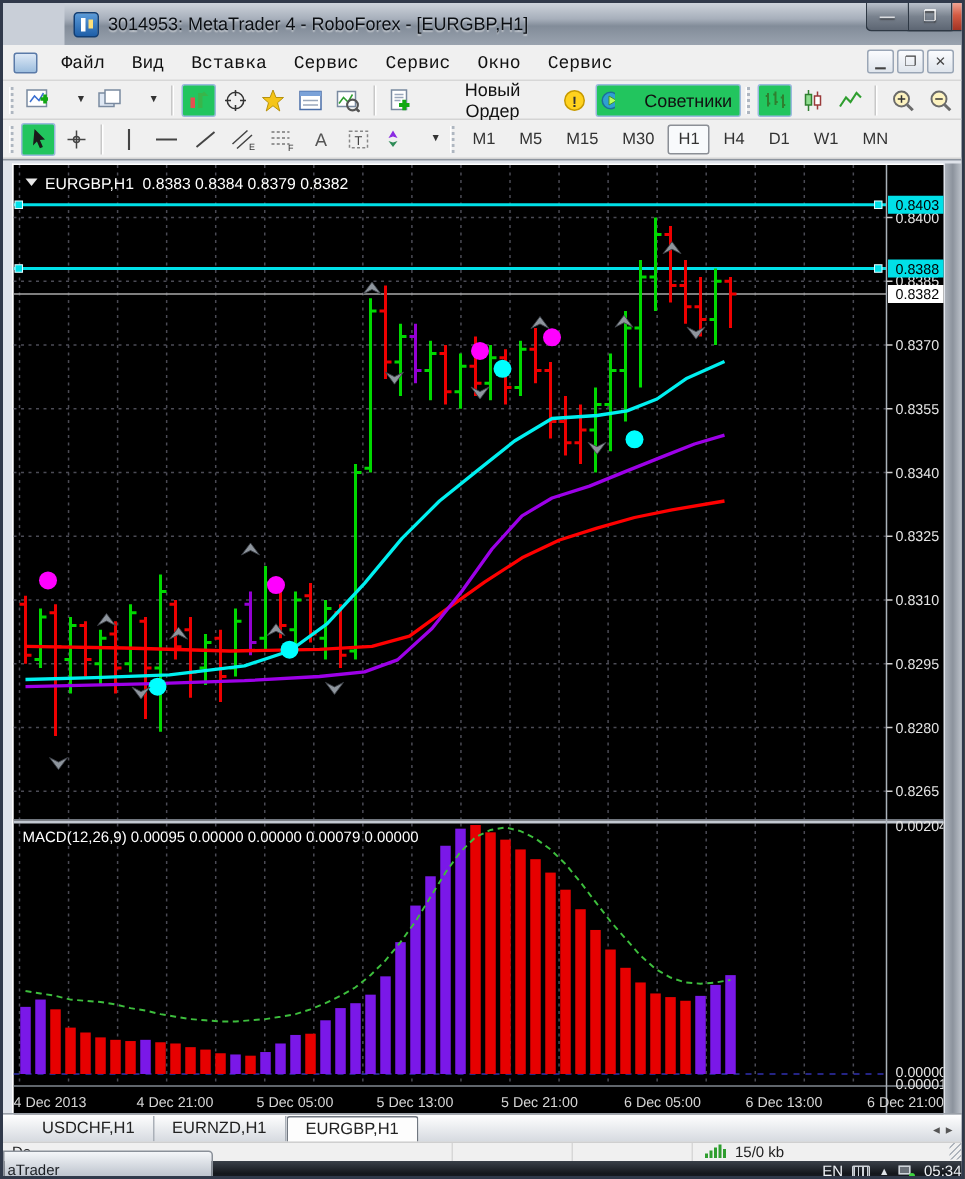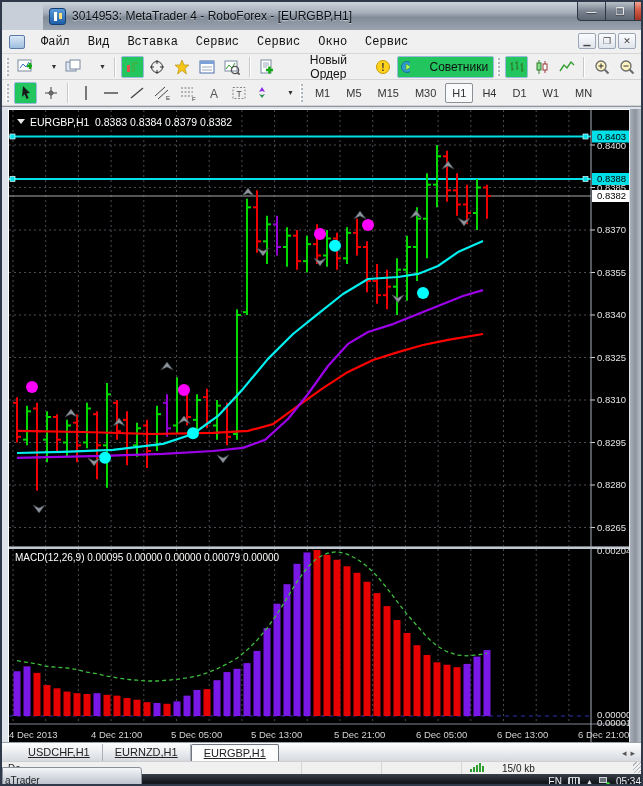--- a/index.html
+++ b/index.html
@@ -48,29 +48,29 @@
   .tfbtn.on{background:#f8fafc;border:1px solid #8b8f96;border-radius:2px;}
   
   .chartwrap{position:absolute;top:104px;left:0;width:643px;height:636px;background:#dfe3ea;
     border-top:1px solid #8e959f;}
   .chartsvg{position:absolute;top:2px;left:6px;border-left:1px solid #fff;border-top:1px solid #fff;}
   .rightstrip{position:absolute;top:2px;left:628px;width:13px;height:634px;
     background:linear-gradient(90deg,#aab0b9,#8c939d 40%,#b7bdc5 80%,#767d88);}
   
   .tabsrow{position:absolute;top:740px;left:0;width:643px;height:19px;
     background:linear-gradient(180deg,#ffffff,#d6dae0);border-top:1px solid #9aa0a8;display:flex;align-items:flex-end;padding-left:14px;}
-  .tab{font-size:11px;color:#222;padding:2px 12px 3px 12px;border-right:1px solid #aab0b8;text-decoration:underline;}
+  .tab{font-size:11px;color:#222;padding:2px 12px 3px 12px;border-right:1px solid #aab0b8;}
   .tab.active{background:#fdfdfd;border:1px solid #707780;border-bottom:none;border-radius:2px 2px 0 0;position:relative;top:1px;}
   .tabscroll{position:absolute;right:6px;top:5px;font-size:9px;color:#555;letter-spacing:4px;}
   
   .statusbar{position:absolute;top:759px;left:0;width:643px;height:13px;background:#f0f0f0;
     border-top:1px solid #cfcfcf;font-size:10px;color:#222;display:flex;align-items:center;}
   .stleft{padding-left:6px;width:300px;border-right:1px solid #d7d7d7;height:100%;display:flex;align-items:center;}
   .stmid{width:80px;height:100%;border-right:1px solid #d7d7d7;}
-  .sttraffic{display:flex;align-items:flex-start;gap:18px;padding-left:8px;}
+  .sttraffic{display:flex;align-items:flex-start;gap:6px;padding-left:8px;}
   .bars{display:inline-flex;align-items:flex-end;gap:1px;height:9px;}
   .bars i{display:block;width:2px;background:#2f9e2f;}
   .grip{position:absolute;right:1px;bottom:1px;width:11px;height:11px;
     background:repeating-linear-gradient(135deg,transparent 0 2px,#aeb4bc 2px 3px);}
   
   .taskbar{position:absolute;top:772px;left:0;width:643px;height:14px;
     background:linear-gradient(180deg,#3a4049 0%,#14171c 60%,#1d2127 100%);display:flex;align-items:center;}
   .taskbtn{width:140px;height:26px;margin-top:-2px;border-radius:0 3px 3px 0;border:1px solid #8a9099;
     background:linear-gradient(180deg,#f4f6f9,#c3c9d2 60%,#aab1bb);font-size:10px;color:#1a1d22;
     display:flex;align-items:center;padding-left:2px;overflow:hidden;}

